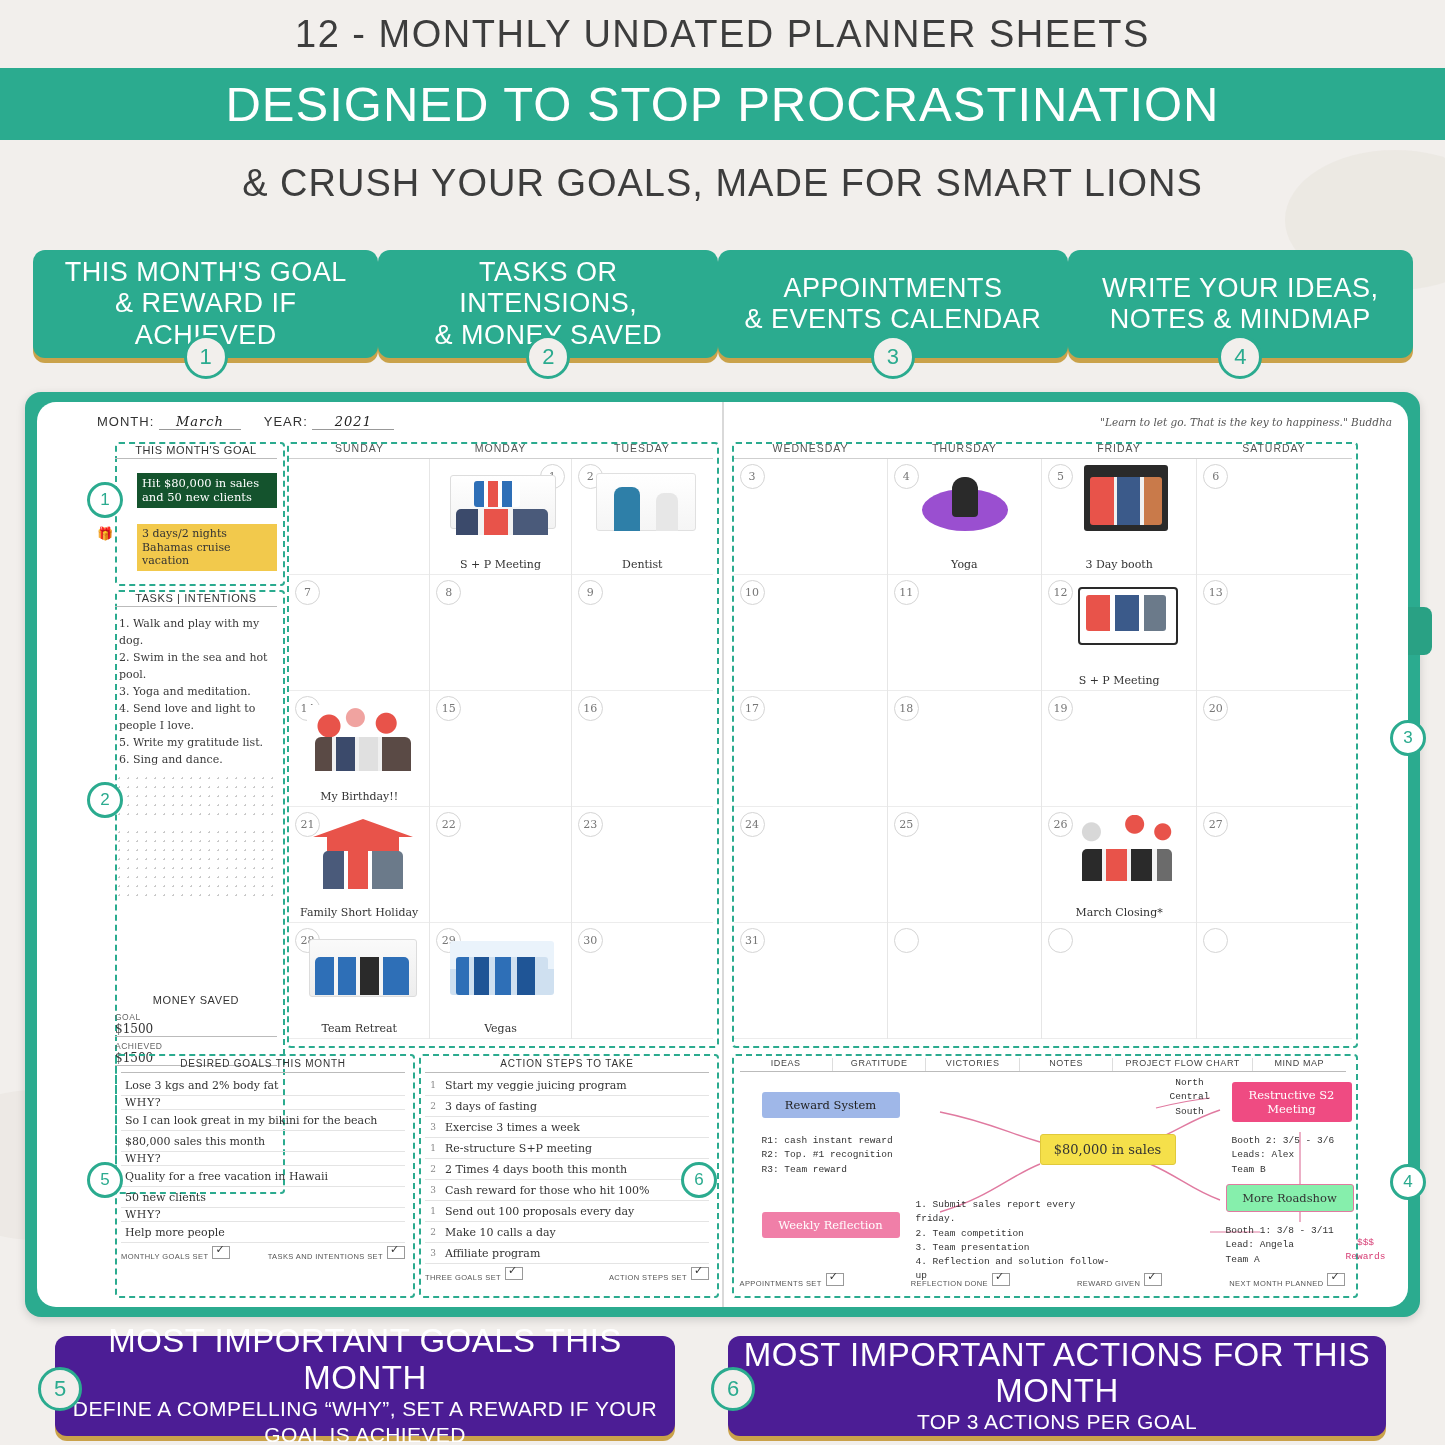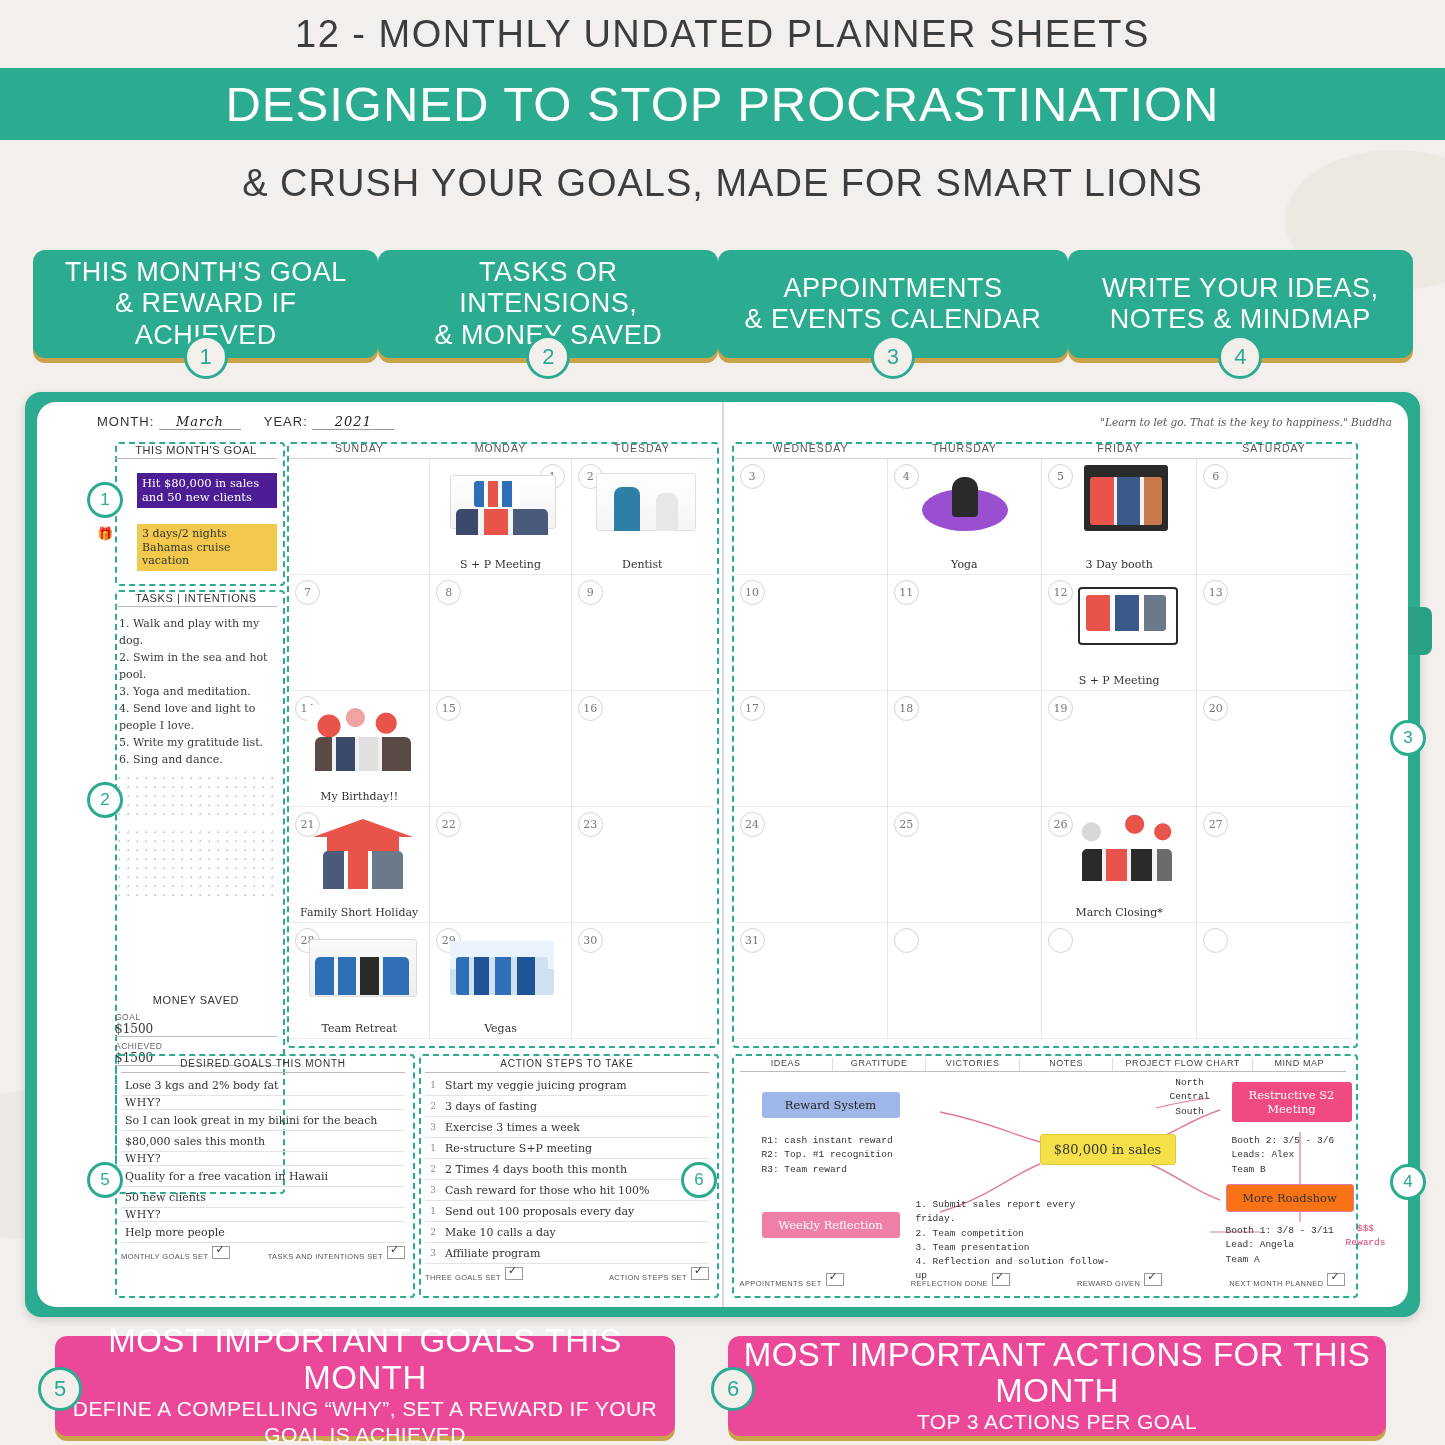--- a/index.html
+++ b/index.html
@@ -104,21 +104,21 @@
     position:absolute;z-index:6;
   }
 
   
   .col-left{position:absolute;left:78px;top:40px;width:162px;}
   .sec-title{
     text-align:center;font-size:11px;letter-spacing:.6px;color:#333;
     border-bottom:1px solid #bbb;padding-bottom:2px;
   }
   .hl-pink{
-    background:#4c1d95;color:#fff;font-family:"DejaVu Serif", serif;
+    background:#14532d;color:#fff;font-family:"DejaVu Serif", serif;
     font-size:11.5px;padding:3px 5px;line-height:1.25;display:inline-block;
   }
   .hl-gold{
     background:#f2c94c;color:#333;font-family:"DejaVu Serif", serif;
     font-size:11px;padding:3px 5px;line-height:1.25;display:inline-block;
   }
   .hand{
     font-family:"DejaVu Serif", serif;font-size:11px;color:#3a3a3a;
     line-height:1.55;
   }
@@ -194,26 +194,26 @@
     font-family:"DejaVu Serif", serif;font-size:13px;color:#333;
     padding:7px 12px;text-align:center;
   }
   .mind-box{
     position:absolute;border-radius:3px;text-align:center;
     font-family:"DejaVu Serif", serif;font-size:11.5px;padding:6px 8px;
   }
   .mb-blue{background:#9fb7e8;color:#222;}
   .mb-pink{background:#f07fa8;color:#fff;}
   .mb-pink2{background:#ef4b82;color:#fff;}
-  .mb-plain{background:#f97316;border:1px solid #e07aa0;color:#333;}
+  .mb-plain{background:#86efac;border:1px solid #e07aa0;color:#333;}
   .mini{font-family:Liberation Mono, monospace;font-size:9.5px;color:#333;line-height:1.5;}
 
   
   .bot{
-    position:absolute;top:1336px;height:100px;background:#ec4899;border-radius:12px;
+    position:absolute;top:1336px;height:100px;background:#4c1d95;border-radius:12px;
     box-shadow:0 5px 0 #caa24a;color:#fff;text-align:center;
     display:flex;flex-direction:column;align-items:center;justify-content:center;
   }
   .bot-5{left:55px;width:620px;}
   .bot-6{left:728px;width:658px;}
   .bot .bl1{font-size:33px;letter-spacing:.5px;line-height:1.1;}
   .bot .bl2{font-size:21px;letter-spacing:.4px;line-height:1.25;}
   .bot .num{
     position:absolute;left:-17px;top:31px;width:38px;height:38px;border-radius:50%;
     background:#f2efec;border:3px solid #2bab8f;color:#2bab8f;
@@ -643,21 +643,21 @@
               <div>Team B</div>
             </div>
 
             <div class="mind-box mb-plain" style="left:486px;top:112px;width:110px;">More Roadshow</div>
             <div class="mini" style="position:absolute;left:486px;top:152px;width:110px;">
               <div>Booth 1: 3/8 - 3/11</div>
               <div>Lead: Angela</div>
               <div>Team A</div>
             </div>
 
-            <div class="mini" style="position:absolute;left:596px;top:150px;width:60px;color:#d63b73;text-align:center;">$$$ Rewards</div>
+            <div class="mini" style="position:absolute;left:596px;top:164px;width:60px;color:#d63b73;text-align:center;">$$$ Rewards</div>
           </div>
 
           <div class="footcheck" style="position:absolute;left:0;bottom:2px;width:606px;">
             <span><span>APPOINTMENTS SET</span><span class="chk"></span></span>
             <span><span>REFLECTION DONE</span><span class="chk"></span></span>
             <span><span>REWARD GIVEN</span><span class="chk"></span></span>
             <span><span>NEXT MONTH PLANNED</span><span class="chk"></span></span>
           </div>
         </div>
       </div>

